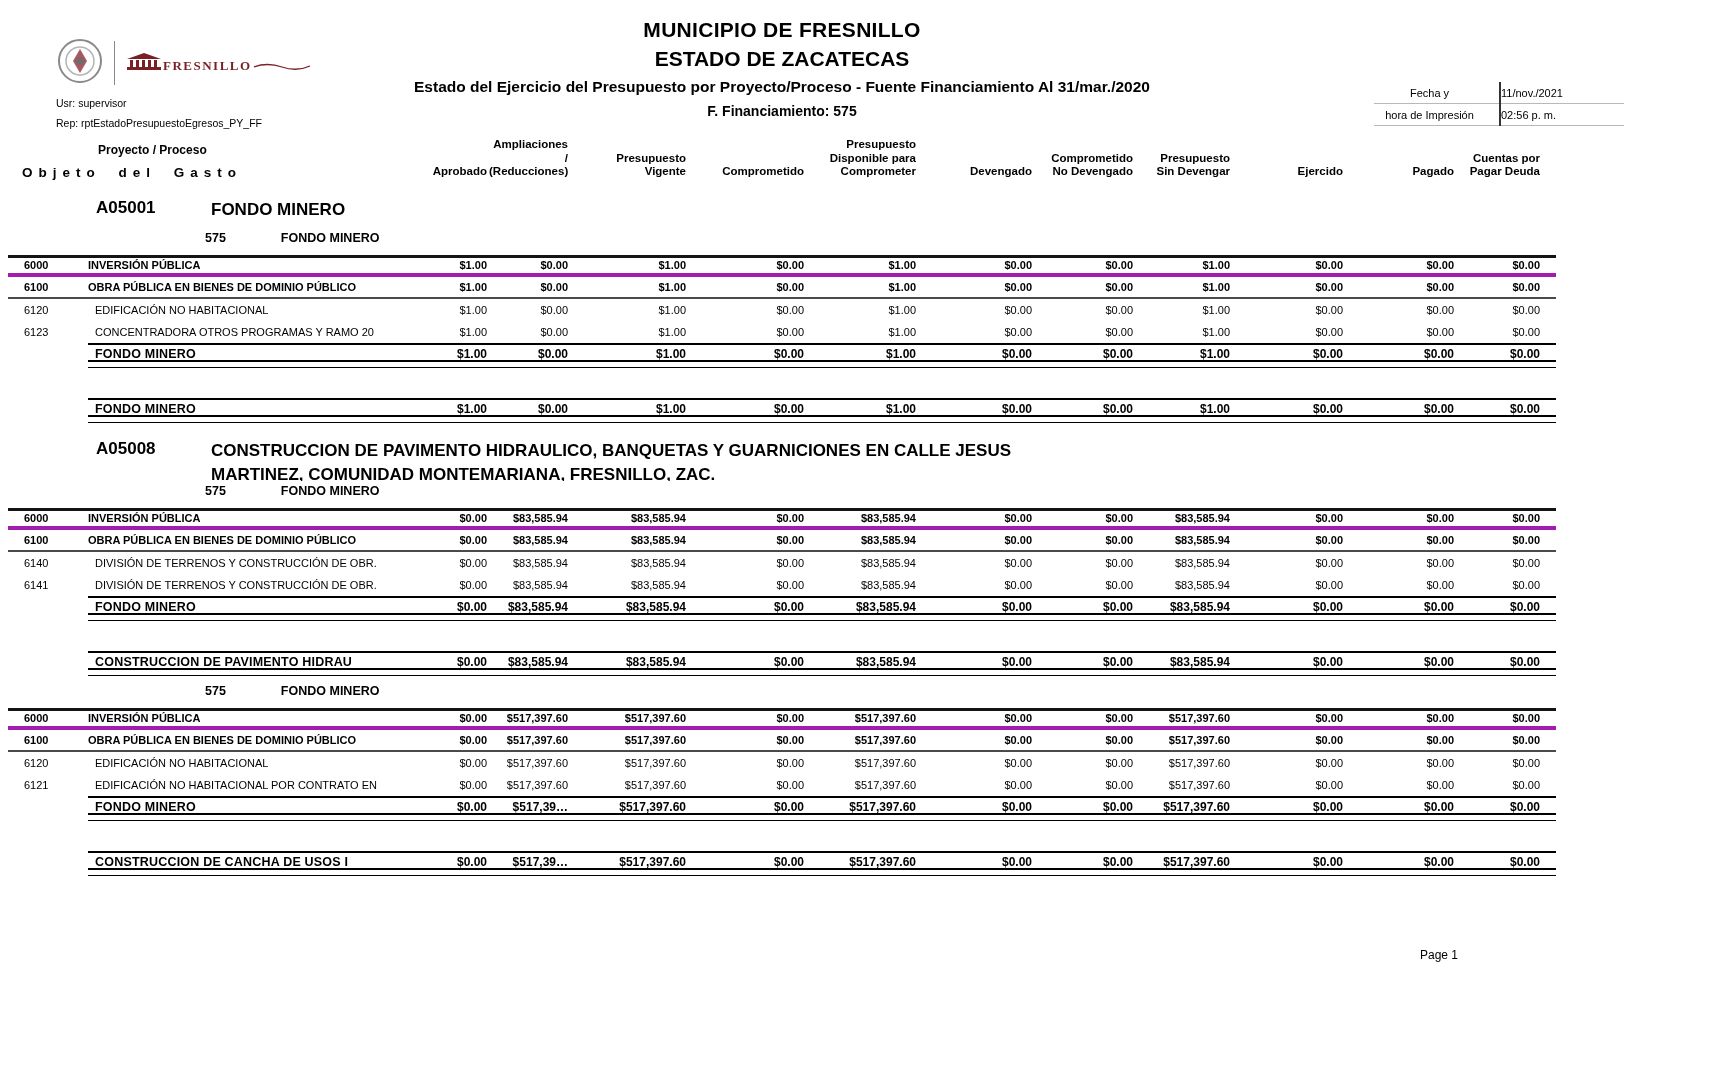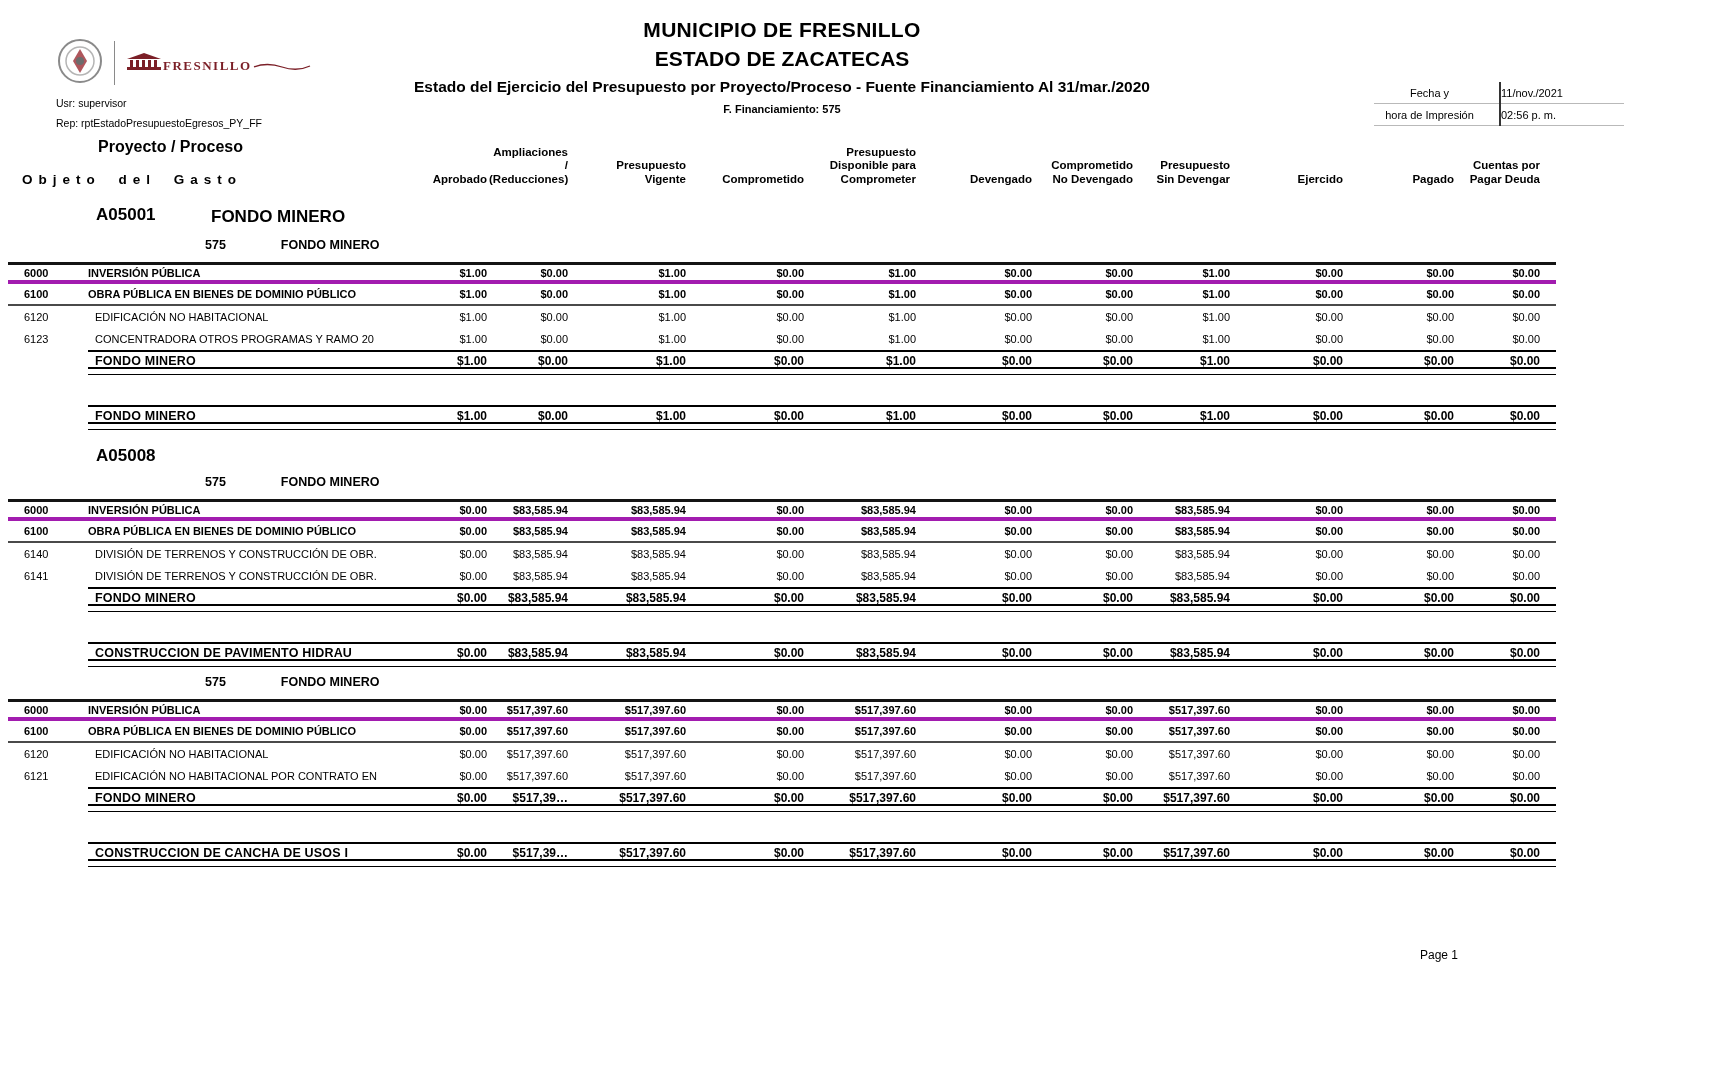--- a/index.html
+++ b/index.html
@@ -12,21 +12,21 @@
     overflow: hidden;
   }
   .page { position: relative; width: 1713px; height: 1088px; background: #fff; }
 
   
   .top { position: relative; height: 134px; }
   .center-head { position: absolute; left: 8px; top: 18px; width: 1548px; text-align: center; }
   .h1 { font-size: 21px; font-weight: bold; letter-spacing: 0.3px; }
   .h2 { font-size: 21px; font-weight: bold; margin-top: 5px; }
   .h3 { font-size: 15.5px; font-weight: bold; margin-top: 7px; }
-  .h4 { font-size: 11px; font-weight: bold; margin-top: 7px; }
+  .h4 { font-size: 14px; font-weight: bold; margin-top: 7px; }
 
   .brand { position: absolute; left: 56px; top: 38px; }
   .logos { display: flex; align-items: center; height: 50px; }
   .logo-sep { width: 1px; height: 44px; background: #8a8a8a; margin: 0 10px; }
   .fres-logo { display: flex; flex-direction: row; align-items: flex-end; }
   .fres-text { font-family: "Liberation Serif", serif; font-weight: bold; font-size: 13px; color: #7b1f27; letter-spacing: 1.5px; }
   .usr-line { font-size: 10.5px; margin-top: 9px; }
   .rep-line { font-size: 10.5px; margin-top: 8px; }
 
   .print-info { position: absolute; left: 1374px; top: 82px; font-size: 11px; width: 250px; }
@@ -39,21 +39,21 @@
   .content { margin-left: 8px; width: 1548px; }
   .grid {
     display: grid;
     grid-template-columns: 78px 312px 91px 81px 118px 118px 112px 116px 101px 97px 113px 111px 100px;
     align-items: center;
   }
 
   
   .band { margin-top: 4px; align-items: end; }
   .corner { grid-column: 1 / span 2; align-self: end; padding-bottom: 2px; }
-  .corner1 { font-weight: bold; font-size: 16px; padding-left: 90px; margin-bottom: 16px; }
+  .corner1 { font-weight: bold; font-size: 12px; padding-left: 90px; margin-bottom: 8px; }
   .corner2 { font-weight: bold; font-size: 13.5px; letter-spacing: 6px; word-spacing: 8px; padding-left: 14px; }
   .hcell { align-self: end; text-align: right; font-weight: bold; font-size: 11.5px; line-height: 13.5px; padding-right: 2px; padding-bottom: 3px; }
   .hcell:last-child { padding-right: 16px; }
 
   
   .sec-head { display: flex; margin: 16px 0 9px; padding-left: 88px; }
   .sec-code { font-weight: bold; font-size: 17px; width: 115px; flex: 0 0 115px; }
   .sec-title { font-weight: bold; font-size: 17px; }
   .sec-title-line { line-height: 24px; white-space: nowrap; }
   .sec-title.clip2 { height: 42px; overflow: hidden; margin-bottom: -6px; }
@@ -292,20 +292,24 @@
             <div class="cell num">$0.00</div>
             <div class="cell num">$1.00</div>
             <div class="cell num">$0.00</div>
             <div class="cell num">$0.00</div>
             <div class="cell num">$0.00</div>
           </div>
         </section>
         <section class="section">
           <div class="sec-head">
             <div class="sec-code">A05008</div>
+            <div class="sec-title clip2">
+              <div class="sec-title-line">CONSTRUCCION DE PAVIMENTO HIDRAULICO, BANQUETAS Y GUARNICIONES EN CALLE JESUS</div>
+              <div class="sec-title-line">MARTINEZ, COMUNIDAD MONTEMARIANA, FRESNILLO, ZAC.</div>
+            </div>
           </div>
           <div class="fund-row"><span class="fund-code">575</span><span class="fund-name">FONDO MINERO</span></div>
           <div class="grid row lvl1">
             <div class="cell code">6000</div>
             <div class="cell label">INVERSIÓN PÚBLICA</div>
             <div class="cell num">$0.00</div>
             <div class="cell num">$83,585.94</div>
             <div class="cell num">$83,585.94</div>
             <div class="cell num">$0.00</div>
             <div class="cell num">$83,585.94</div>

